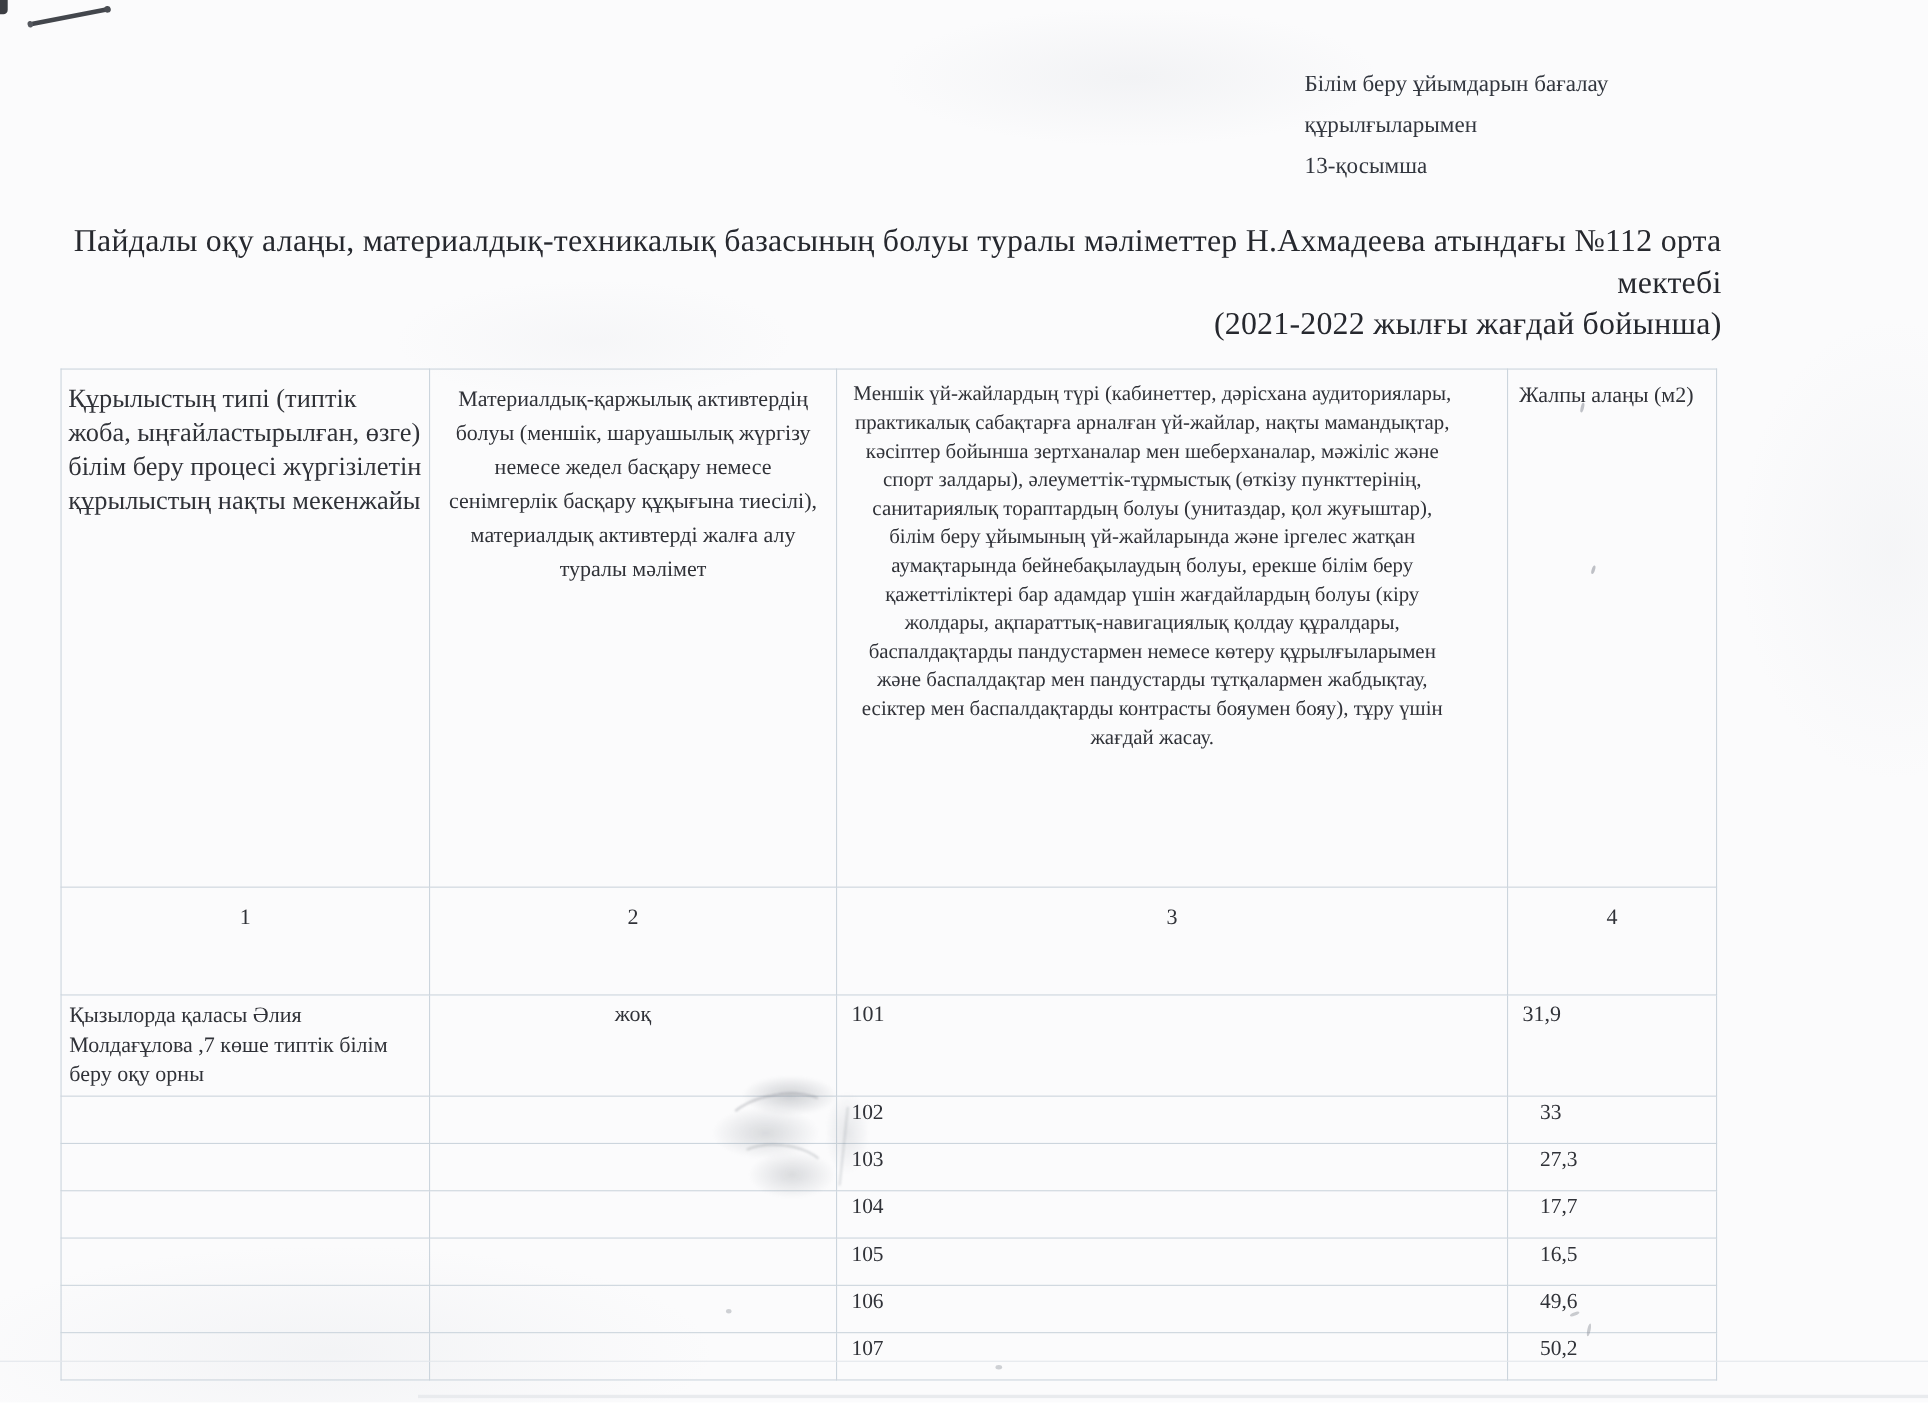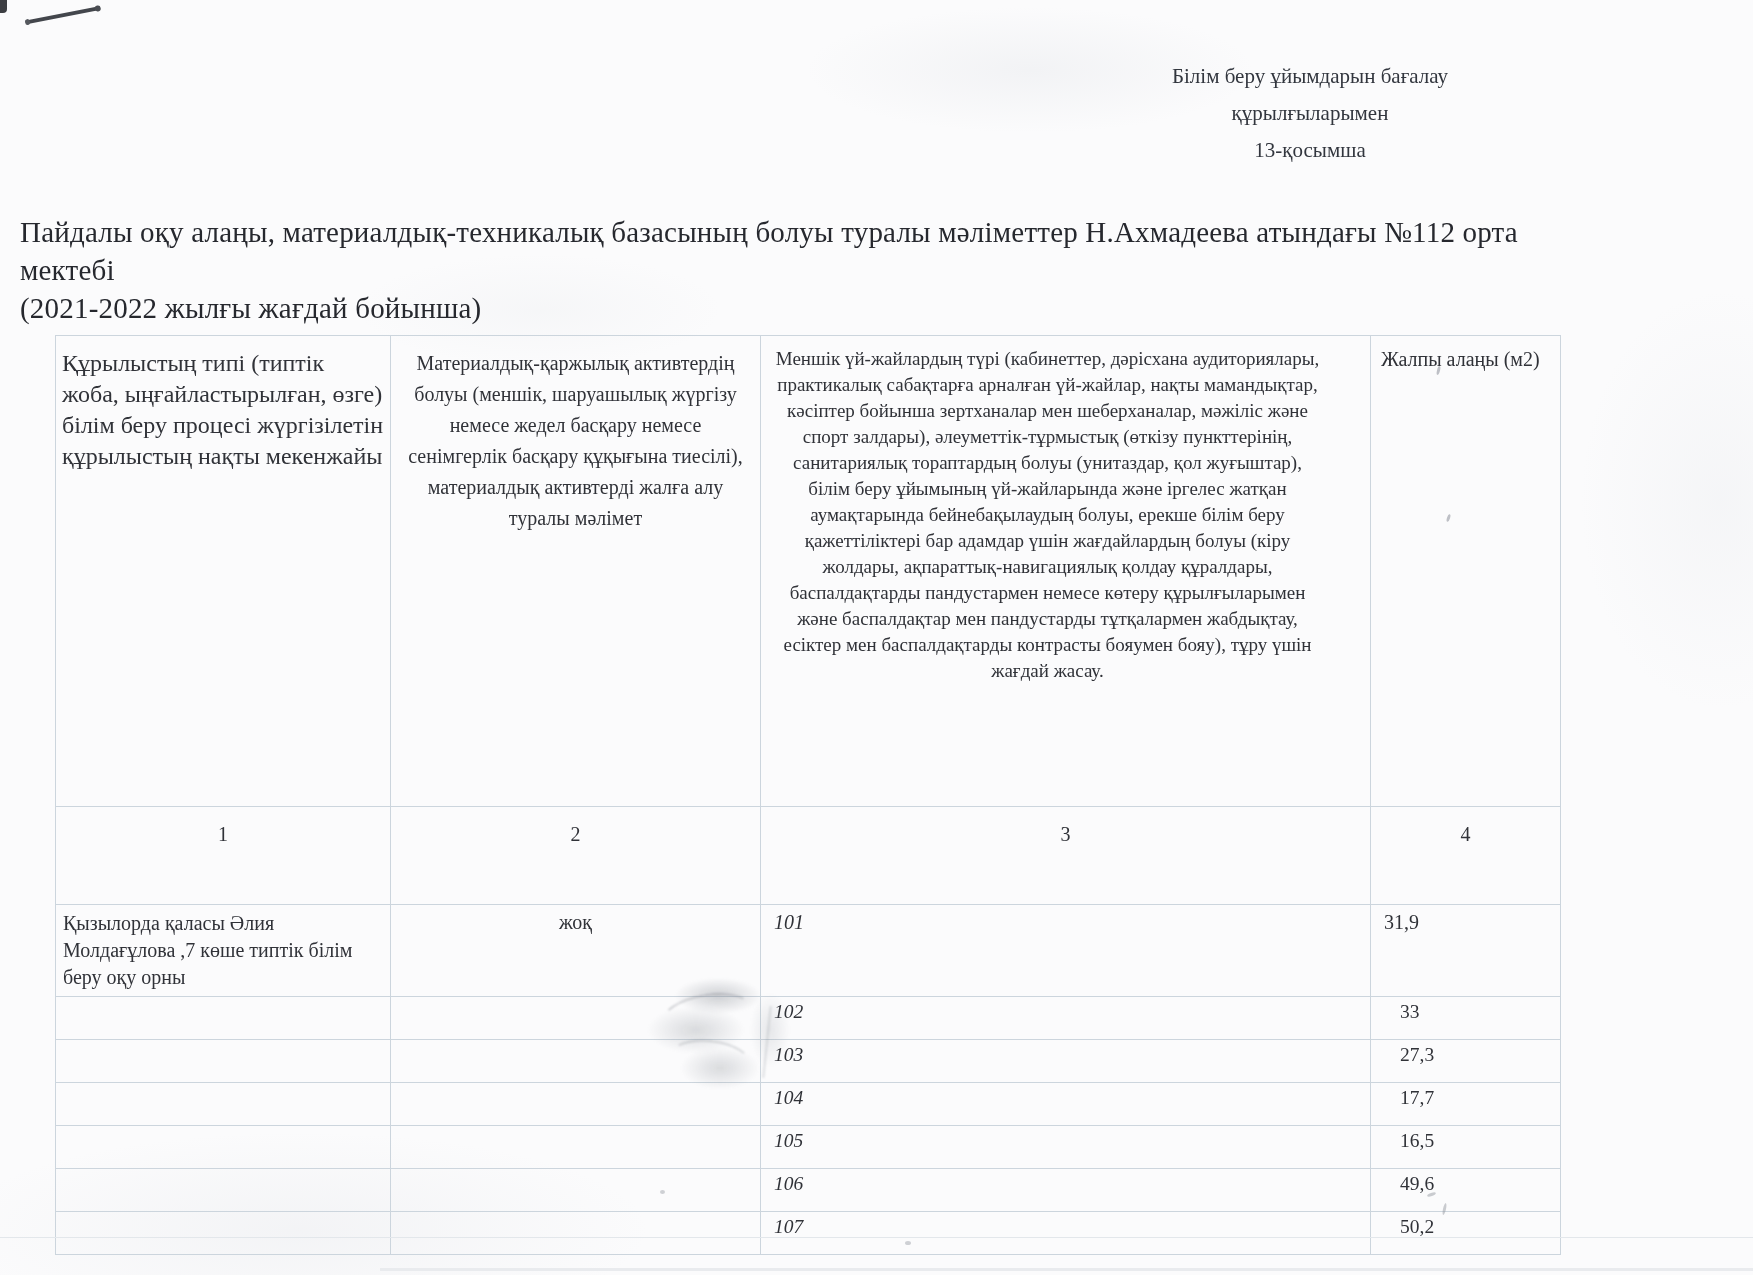--- a/index.html
+++ b/index.html
@@ -22,27 +22,27 @@
   .corner-mark { position: absolute; left: 0; top: 0; width: 7px; height: 13px; background: #3c3e43; border-radius: 0 0 4px 0; }
   .pen-line {
     position: absolute; left: 28px; top: 20px; width: 72px; height: 3.5px;
     background: #43464c; border-radius: 2px;
     transform: rotate(-11deg); transform-origin: left center;
   }
   .pen-line::before { content: ""; position: absolute; left: -3px; top: -1px; width: 5px; height: 6px; background: #55585e; border-radius: 50%; }
   .pen-line::after  { content: ""; position: absolute; right: -2px; top: -1.5px; width: 6px; height: 6px; background: #4a4d53; border-radius: 50%; }
 
   .stamp {
-    position: absolute; left: 1155px; top: 58px; width: 310px;
-    text-align: center; font-size: 21px; line-height: 37px; color: #32363e;
+    position: absolute; left: 1186px; top: 58px; width: 310px;
+    font-size: 21px; line-height: 37px; color: #32363e;
   }
 
   .title-block {
-    position: absolute; left: 20px; top: 213px; width: 1545px;
-    text-align: left; font-size: 29px; line-height: 38px; color: #26282e;
+    position: absolute; left: 20px; top: 200px; width: 1545px;
+    text-align: right; font-size: 29px; line-height: 38px; color: #26282e;
     letter-spacing: 0.2px;
   }
 
   table.main-table {
     position: absolute; left: 55px; top: 335px; width: 1505px;
     border-collapse: collapse; table-layout: fixed;
   }
   table.main-table td {
     border: 1px solid #ccd5dd;
     vertical-align: top;
@@ -53,21 +53,21 @@
   td.h1 { font-size: 24px; line-height: 31px; padding: 12px 6px 0 6px; }
   td.h2 { font-size: 20px; line-height: 31px; text-align: center; padding: 12px 14px 0 14px; }
   td.h3 { font-size: 19px; line-height: 26px; text-align: center; padding: 10px 48px 0 12px; }
   td.h4 { font-size: 20px; line-height: 26px; text-align: left; padding: 10px 4px 0 10px; }
 
   tr.num-row td { height: 80px; text-align: center; font-size: 20px; padding-top: 16px; }
 
   tr.data-first td { height: 84px; font-size: 20px; }
   td.cell-address { padding: 5px 14px 0 7px; line-height: 27px; }
   td.cell-own     { text-align: center; padding-top: 6px; }
-  td.cell-room    { padding: 6px 0 0 13px; font-style: italic; }
+  td.cell-room    { padding: 6px 0 0 13px; }
   td.cell-area    { padding: 6px 0 0 13px; }
 
   tr.data-small td { height: 35px; font-size: 19.5px; }
   tr.data-small td.cell-room { padding: 4px 0 0 13px; }
   tr.data-small td.cell-area { padding: 4px 0 0 29px; }
 
   
   .smudge {
     position: absolute; left: 638px; top: 968px; width: 175px; height: 140px;
     pointer-events: none;

